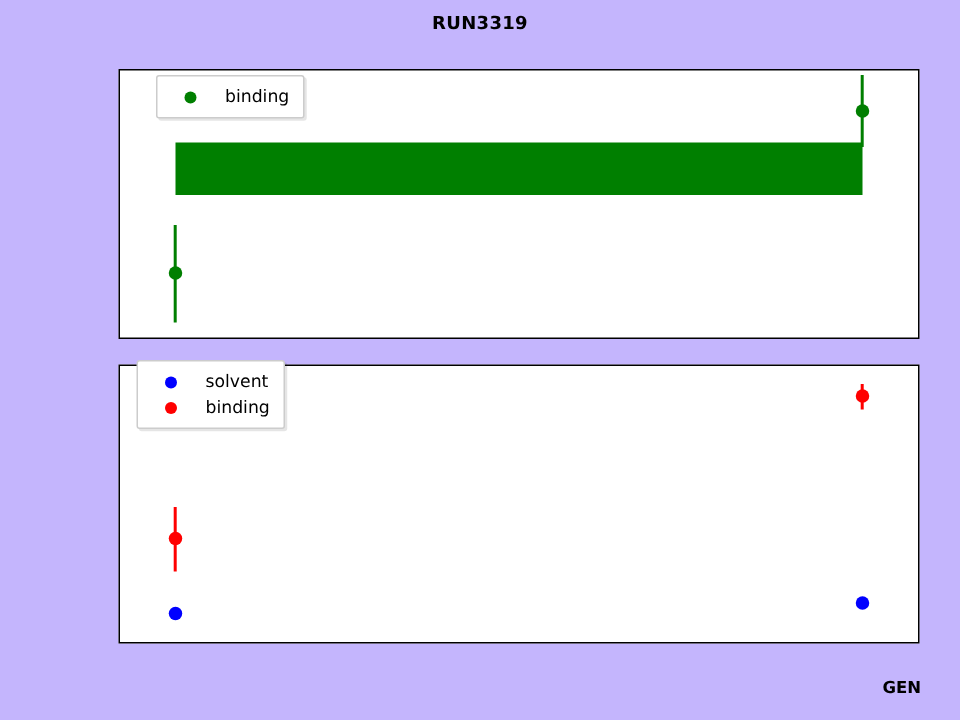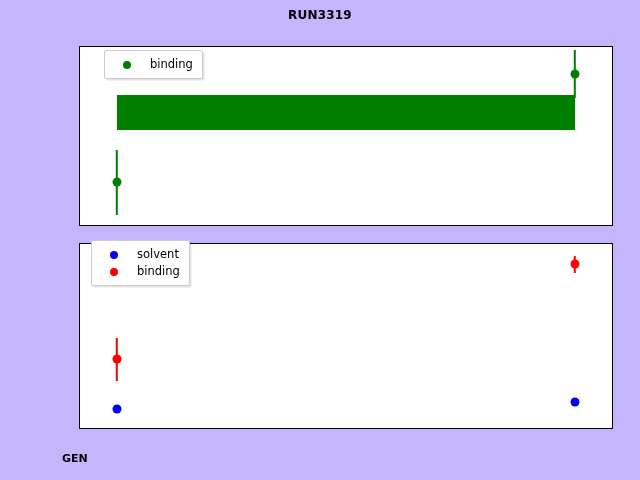--- a/index.html
+++ b/index.html
@@ -87,24 +87,24 @@
     border-left: 1.6px solid #000000;
   }
   .xtickwrap {
     position: absolute;
     top: 0;
     height: 100%;
     width: 0;
   }
   .xlabel {
     position: absolute;
-    left: 62px;
+    left: 80px;
     top: 452px;
     width: 534px;
-    text-align: left;
+    text-align: right;
     font-size: 11px;
     font-weight: bold;
   }
 
   
   .errbar {
     position: absolute;
     width: 0;
     border-left-width: 2.4px;
     border-left-style: solid;

